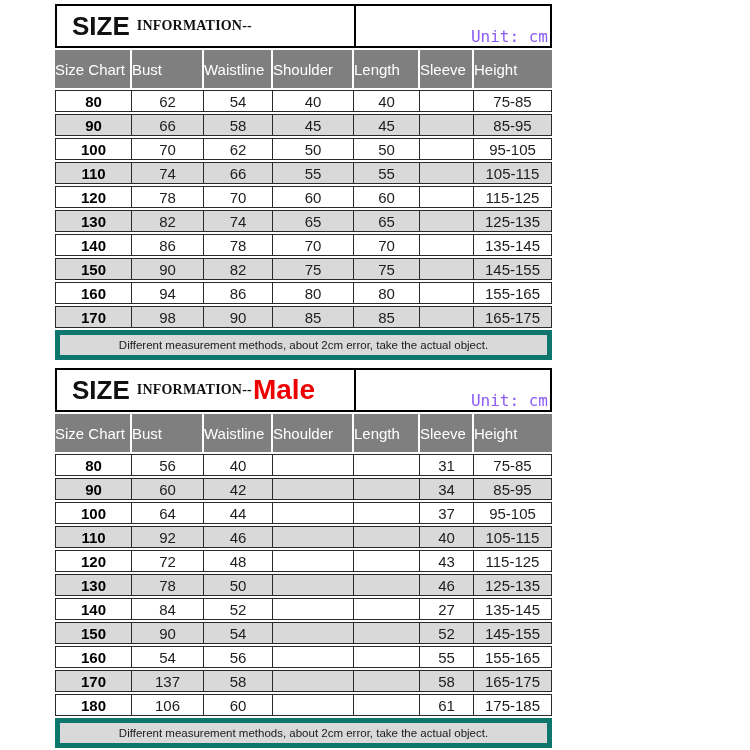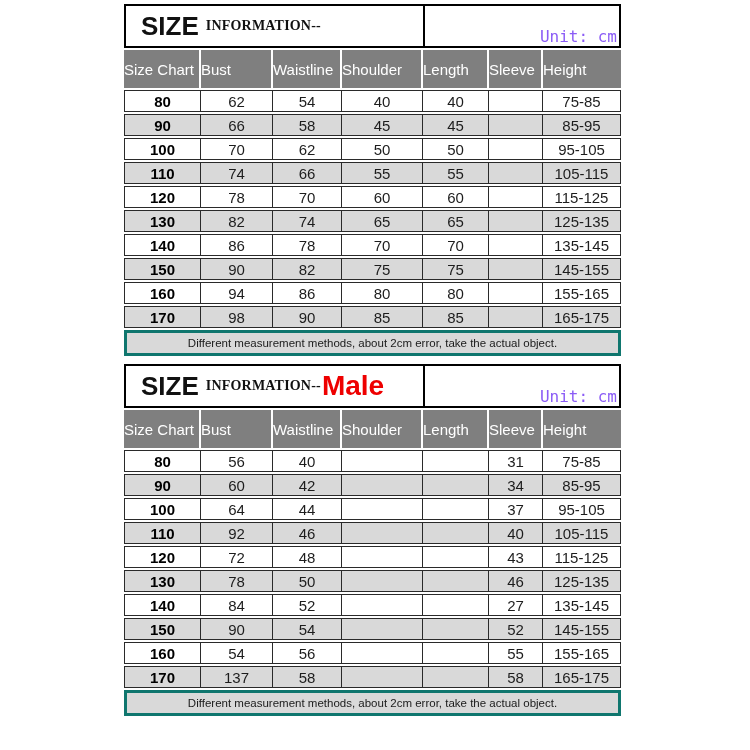--- a/index.html
+++ b/index.html
@@ -6,23 +6,22 @@
     margin: 0;
     padding: 0;
     background: #ffffff;
     width: 750px;
     height: 750px;
     overflow: hidden;
     font-family: "Liberation Sans", sans-serif;
   }
   .page {
     box-sizing: border-box;
-    padding: 4px 0 0 114px;
+    padding: 4px 0 0 55px;
     width: 654px;
-    margin-left: 10px;
   }
   .size-block { width: 497px; }
   .size-block + .size-block { margin-top: 6px; }
 
   
   .title-row {
     box-sizing: border-box;
     display: flex;
     height: 44px;
     border: 2px solid #000;
@@ -92,21 +91,21 @@
   tbody td:first-child {
     border-left: 1px solid #2a2a2a;
     font-weight: 700;
     color: #000;
   }
   tbody tr:nth-child(even) td { background: #d9d9d9; }
 
   tfoot td.note {
     height: 20px;
     padding: 0;
-    border: 3px solid #0f766e;
+    border: 5px solid #0f766e;
     background: #d9d9d9;
     text-align: center;
     vertical-align: middle;
     font-size: 11.5px;
     color: #1a1a1a;
   }
 </style>
 </head>
 <body>
 
@@ -359,20 +358,29 @@
           </tr>
           <tr>
             <td>170</td>
             <td>137</td>
             <td>58</td>
             <td></td>
             <td></td>
             <td>58</td>
             <td>165-175</td>
           </tr>
+          <tr>
+            <td>180</td>
+            <td>106</td>
+            <td>60</td>
+            <td></td>
+            <td></td>
+            <td>61</td>
+            <td>175-185</td>
+          </tr>
         </tbody>
       <tfoot>
           <tr>
             <td colspan="7" class="note">Different measurement methods, about 2cm error, take the actual object.</td>
           </tr>
         </tfoot>
     </table>
   </section>
 
 </div>

